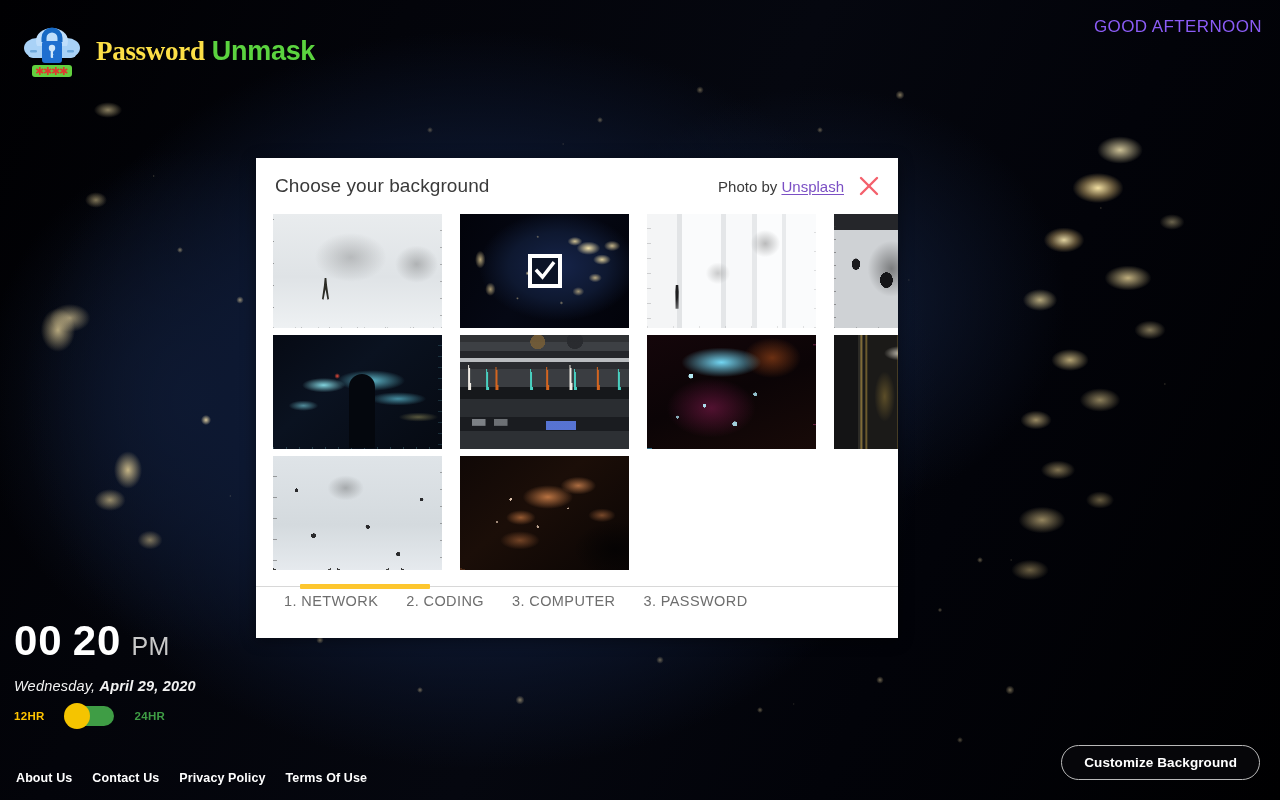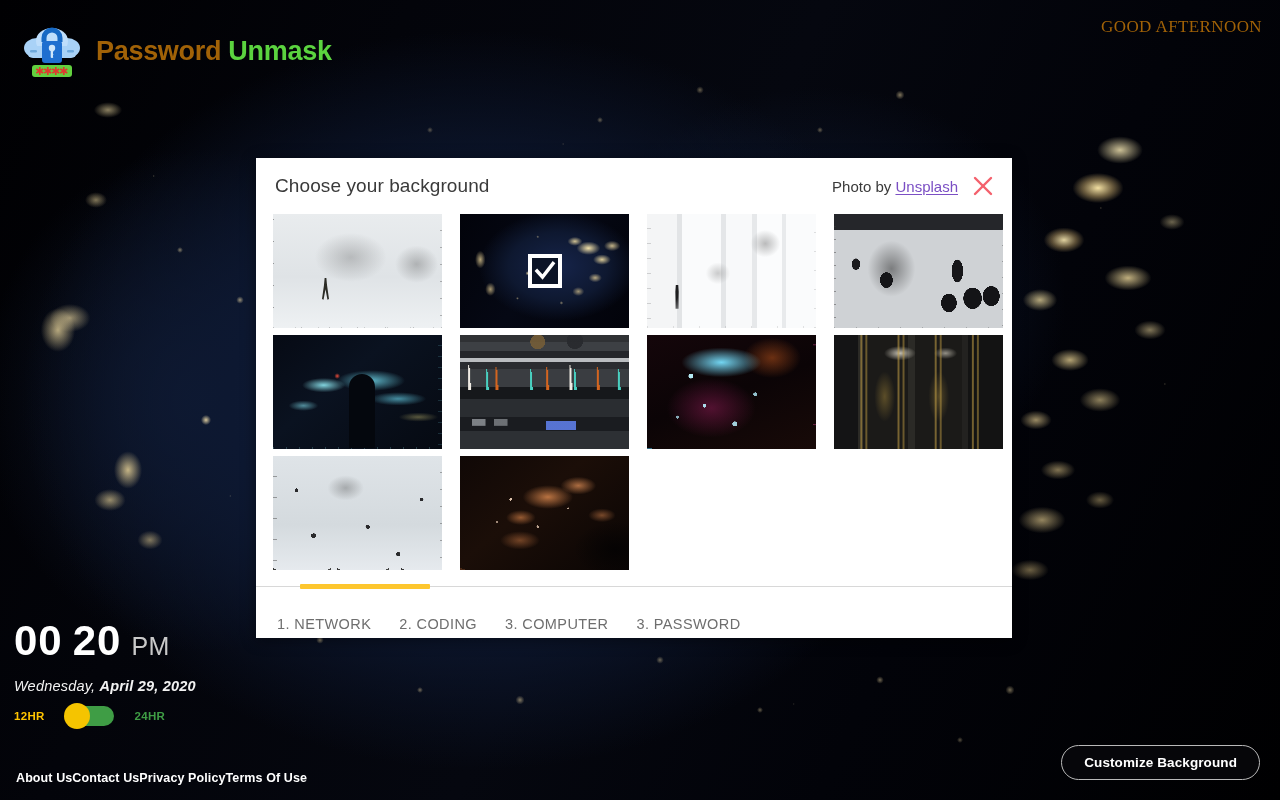--- a/index.html
+++ b/index.html
@@ -96,28 +96,27 @@
     position: absolute; left: 20px; top: 22px;
     display: flex; align-items: center; gap: 12px;
     z-index: 5;
   }
   #logo-mark { position: relative; width: 64px; height: 58px; }
 
   .brand-text {
     font-size: 27px; font-weight: bold; letter-spacing: -0.3px;
     white-space: nowrap;
   }
-  .brand-pass { color: #a16207; }
+  .brand-pass { color: #fde047; font-family: Liberation Serif, serif; }
   .brand-unmask { color: #5bd33f; }
 
   #greeting {
     position: absolute; right: 18px; top: 17px;
-    color: #a16207; font-size: 17px; letter-spacing: .4px;
+    color: #8b5cf6; font-size: 17px; letter-spacing: .4px;
     z-index: 5;
-    font-family: Liberation Serif, serif;
   }
 
   
   #clock-block { position: absolute; left: 14px; bottom: 74px; z-index: 5; }
   #time-row { display: flex; align-items: baseline; gap: 10px; }
   .t-hour, .t-min {
     color: #ffffff; font-size: 42px; font-weight: bold; line-height: 1;
     letter-spacing: 1px;
   }
   .t-ampm { color: #c9c9c9; font-size: 25px; font-weight: normal; letter-spacing: .5px; }
@@ -140,39 +139,39 @@
     border-radius: 10px; background: #3f9d45; cursor: pointer;
   }
   #toggle-knob {
     position: absolute; left: -2px; top: -3px;
     width: 26px; height: 26px; border-radius: 50%;
     background: #f5c400;
   }
 
   #footer-links {
     position: absolute; left: 16px; bottom: 15px;
-    display: flex; gap: 0; z-index: 5;
+    display: flex; gap: 20px; z-index: 5;
   }
   #footer-links a {
     color: #ffffff; font-size: 12.5px; font-weight: bold;
     text-decoration: none; letter-spacing: .1px;
   }
 
   #customize-btn {
     position: absolute; right: 20px; bottom: 20px;
     padding: 9px 22px; border-radius: 20px;
     border: 1px solid #b9b9b9; background: rgba(8,8,12,.72);
     color: #ffffff; font-size: 13.5px; font-weight: bold;
     cursor: pointer; letter-spacing: .1px; z-index: 5;
   }
 
   
   #dialog {
     position: absolute; left: 256px; top: 158px;
-    width: 756px; height: 480px;
+    width: 642px; height: 480px;
     background: #ffffff;
     display: flex; flex-direction: column;
     z-index: 10;
     box-shadow: 0 2px 14px rgba(0,0,0,.45);
   }
 
   #dialog-head {
     height: 56px; flex: 0 0 56px;
     display: flex; align-items: center; padding: 0 18px 0 19px;
   }
@@ -204,21 +203,21 @@
     width: 34px; height: 34px;
     border: 4px solid #ffffff; background: #0b1326;
     display: flex; align-items: center; justify-content: center;
   }
   .check-box svg { display: block; }
 
   
   #tab-bar {
     flex: 0 0 52px; position: relative;
     border-top: 1px solid #d8d8d8;
-    display: flex; align-items: flex-end; padding-left: 7px;
+    display: flex; align-items: flex-start; padding-left: 14px;
     background: #ffffff;
     margin-top: 8px;
   }
   #tab-indicator {
     position: absolute; left: 44px; top: -3px;
     width: 130px; height: 5px; background: #fdc62e;
     border-radius: 1px;
   }
   .tab {
     font-size: 14.5px; color: #6e6e6e; letter-spacing: .4px;

